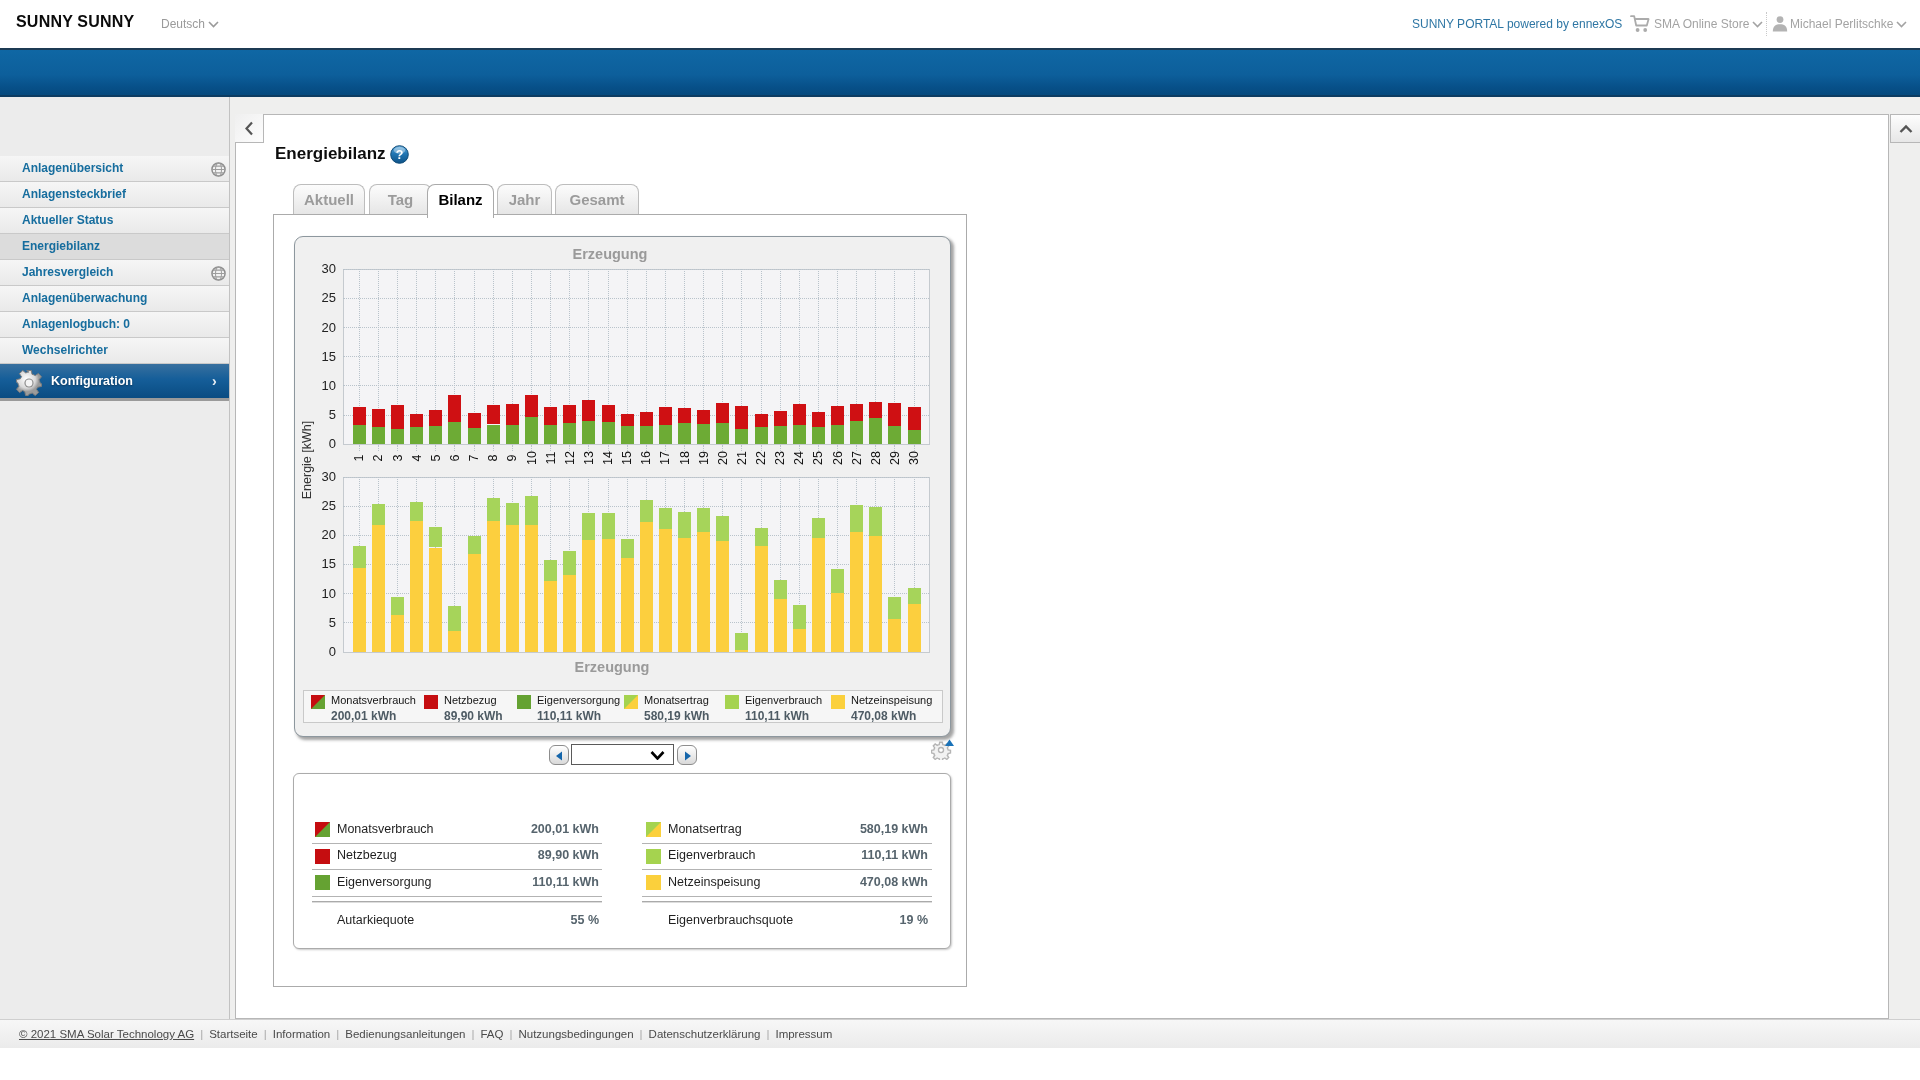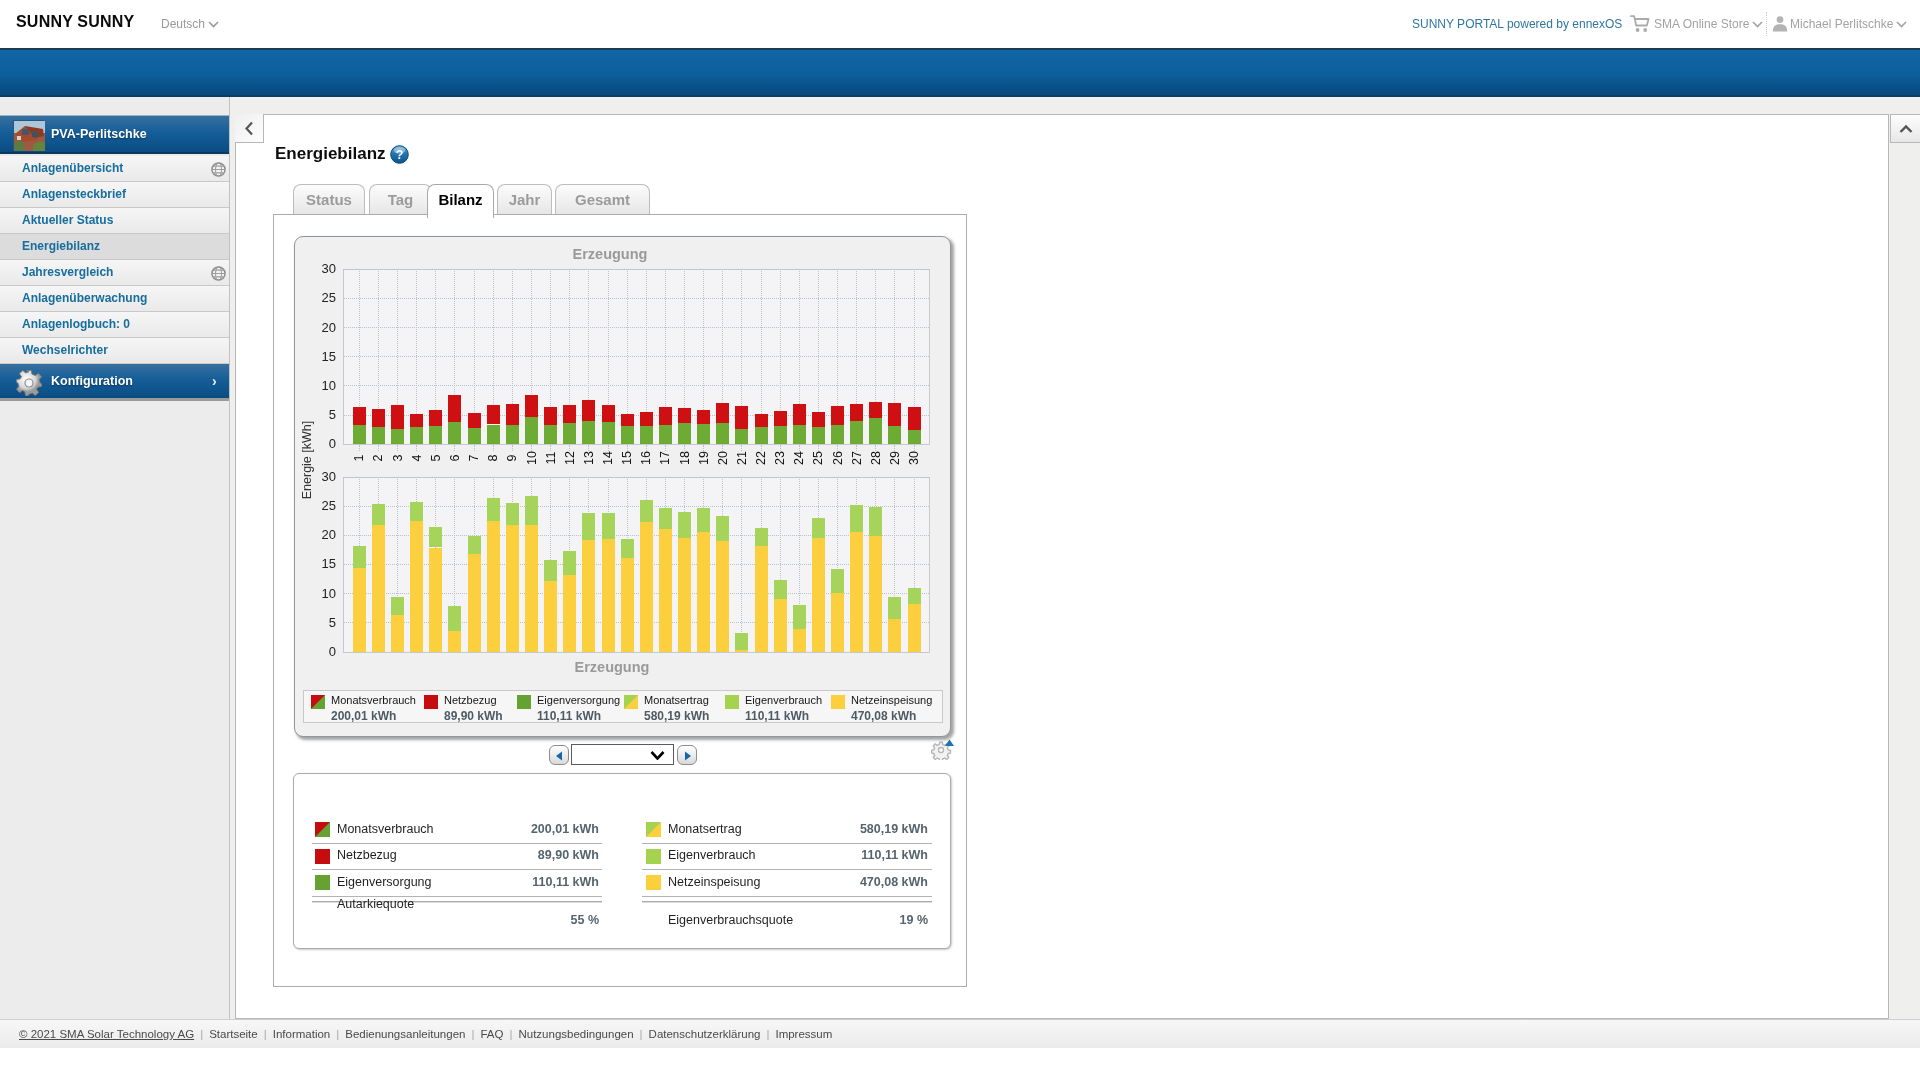--- a/index.html
+++ b/index.html
@@ -63,35 +63,20 @@
     </svg>
 </div>
 
 <div class="abs" style="left:0;top:48px;width:1920px;height:49px;
   background:linear-gradient(#0f67a4,#0d5f9b 55%,#075089 82%,#064a7e);
   border-top:2px solid #1c3a53;border-bottom:2px solid #0d3c62;"></div>
 
 <div class="abs" style="left:0;top:97px;width:1920px;height:922px;background:#efefee;"></div>
 
 <div class="abs" style="left:0;top:97px;width:230px;height:922px;background:#ececec;border-right:1px solid #c2c2c2;">
-  <div class="abs" style="left:0;top:18px;width:229px;height:39px;
-    background:linear-gradient(#38709f,#155e99 45%,#0a4c82);border-top:1px solid #9db3c6;border-bottom:2px solid #083a62;">
-    <div class="abs" style="left:13px;top:4px;width:31px;height:30px;border:1px solid #2a567e;"><svg width="31" height="30" viewBox="0 0 31 30">
-          <rect width="31" height="30" fill="#aec7d8"></rect>
-          <rect y="12" width="31" height="18" fill="#9c5b40"></rect>
-          <path d="M1 13 L11 5 L23 10 L23 19 L9 21 Z" fill="#a5492f"></path>
-          <path d="M11 5 L29 8 L30 15 L21 17 Z" fill="#8a3b26"></path>
-          <rect x="8" y="8" width="7" height="6" fill="#44586a"></rect>
-          <rect x="18" y="11" width="6" height="5" fill="#3c5265"></rect>
-          <path d="M0 23 Q5 17 10 22 L10 30 L0 30 Z" fill="#5d7a42"></path>
-          <path d="M19 24 Q25 18 31 22 L31 30 L19 30 Z" fill="#67843f"></path>
-          <rect x="3" y="15" width="4" height="4" fill="#d8d3c6"></rect>
-        </svg></div>
-    <div class="abs" style="left:51px;top:11px;font-size:12.5px;font-weight:bold;color:#fff;text-shadow:0 1px 2px rgba(0,0,0,0.4);">PVA-Perlitschke</div>
-  </div>
   <div class="mi" style="top:59px">Anlagenübersicht<span class="gl"><svg width="15" height="15" viewBox="0 0 16 16">
           <circle cx="8" cy="8" r="7" fill="#f2f2f2" stroke="#8f8f8f" stroke-width="1.6"></circle>
           <ellipse cx="8" cy="8" rx="3.2" ry="7" fill="none" stroke="#9d9d9d" stroke-width="1.1"></ellipse>
           <path d="M1 8 H15 M2.2 4.4 H13.8 M2.2 11.6 H13.8" stroke="#9d9d9d" stroke-width="1.1" fill="none"></path>
         </svg></span></div>
 <div class="mi" style="top:85px">Anlagensteckbrief</div>
 <div class="mi" style="top:111px">Aktueller Status</div>
 <div class="mi sel" style="top:137px">Energiebilanz</div>
 <div class="mi" style="top:163px">Jahresvergleich<span class="gl"><svg width="15" height="15" viewBox="0 0 16 16">
           <circle cx="8" cy="8" r="7" fill="#f2f2f2" stroke="#8f8f8f" stroke-width="1.6"></circle>
@@ -143,25 +128,25 @@
           <stop offset="0%" stop-color="#66aede"></stop>
           <stop offset="45%" stop-color="#2277b4"></stop>
           <stop offset="100%" stop-color="#0d5288"></stop>
         </linearGradient>
       </defs>
       <circle cx="9.5" cy="9.5" r="8.8" fill="url(#hq)" stroke="#0e4a77" stroke-width="1"></circle>
       <ellipse cx="9.5" cy="5.4" rx="5.6" ry="3.4" fill="#ffffff" opacity="0.38"></ellipse>
       <text x="9.5" y="14" font-size="12.5" font-weight="bold" fill="#fff" text-anchor="middle" font-family="Liberation Sans, sans-serif">?</text>
     </svg></div>
 
-<div class="tab" style="left:293px;width:72px;">Status</div>
+<div class="tab" style="left:293px;width:72px;">Aktuell</div>
 <div class="tab" style="left:369px;width:63px;">Tag</div>
 <div class="tab act" style="left:427px;width:67px;">Bilanz</div>
 <div class="tab" style="left:497px;width:55px;">Jahr</div>
-<div class="tab" style="left:555px;width:95px;">Gesamt</div>
+<div class="tab" style="left:555px;width:84px;">Gesamt</div>
 
 <div class="abs" style="left:273px;top:214px;width:694px;height:773px;background:#fff;border:1px solid #ababab;"></div>
 
 <div class="abs" style="left:294px;top:236px;width:657px;height:501px;background:#f0f0f0;
   border:1px solid #8d979e;border-radius:9px;box-shadow:2.5px 2.5px 3px rgba(90,90,90,0.55);"></div>
 <div class="abs" style="left:0;top:0;">
   <div class="abs" style="left:550px;top:246px;width:120px;text-align:center;font-size:14.5px;font-weight:bold;color:#9a9a9a;">Erzeugung</div>
   <div class="abs" style="left:552px;top:659px;width:120px;text-align:center;font-size:14.5px;font-weight:bold;color:#9a9a9a;">Erzeugung</div>
 
   <div class="abs" style="left:343px;top:269px;width:587px;height:176px;background:#f4f4f6;border:1px solid #c5cacf;"></div>
@@ -500,21 +485,21 @@
 <i class="bsq" style="left:21px;top:75.2px;background:#65a232"></i>
 <div class="bname" style="left:43px;top:74.7px">Eigenversorgung</div>
 <div class="bval" style="right:351px;top:74.7px">110,11 kWh</div>
 <i class="bsq" style="left:352px;top:75.2px;background:#fbd03c"></i>
 <div class="bname" style="left:374px;top:74.7px">Netzeinspeisung</div>
 <div class="bval" style="right:22px;top:74.7px">470,08 kWh</div>
 <i class="bsep" style="left:18px;top:95.9px;width:290px"></i>
 <i class="bsep" style="left:348px;top:95.9px;width:290px"></i>
 <i class="bsep2" style="left:18px;top:101px;width:290px"></i>
 <i class="bsep2" style="left:348px;top:101px;width:290px"></i>
-<div class="bname" style="left:43px;top:97px">Autarkiequote</div>
+<div class="bname" style="left:43px;top:113px">Autarkiequote</div>
 <div class="bval" style="right:351px;top:113px">55 %</div>
 <div class="bname" style="left:374px;top:113px">Eigenverbrauchsquote</div>
 <div class="bval" style="right:22px;top:113px">19 %</div>
   </div>
 </div>
 
 <div class="abs" style="left:0;top:1019px;width:1920px;height:29px;background:linear-gradient(#f7f7f7,#ebebeb);border-top:1px solid #cfcfcf;
   font-size:11.5px;line-height:28px;color:#4a4a4a;">
   <div style="margin-left:19px;"><span class="fc">© 2021 SMA Solar Technology AG</span><span class="fs">|</span><span class="fl">Startseite</span><span class="fs">|</span><span class="fl">Information</span><span class="fs">|</span><span class="fl">Bedienungsanleitungen</span><span class="fs">|</span><span class="fl">FAQ</span><span class="fs">|</span><span class="fl">Nutzungsbedingungen</span><span class="fs">|</span><span class="fl">Datenschutzerklärung</span><span class="fs">|</span><span class="fl">Impressum</span></div>
 </div>

